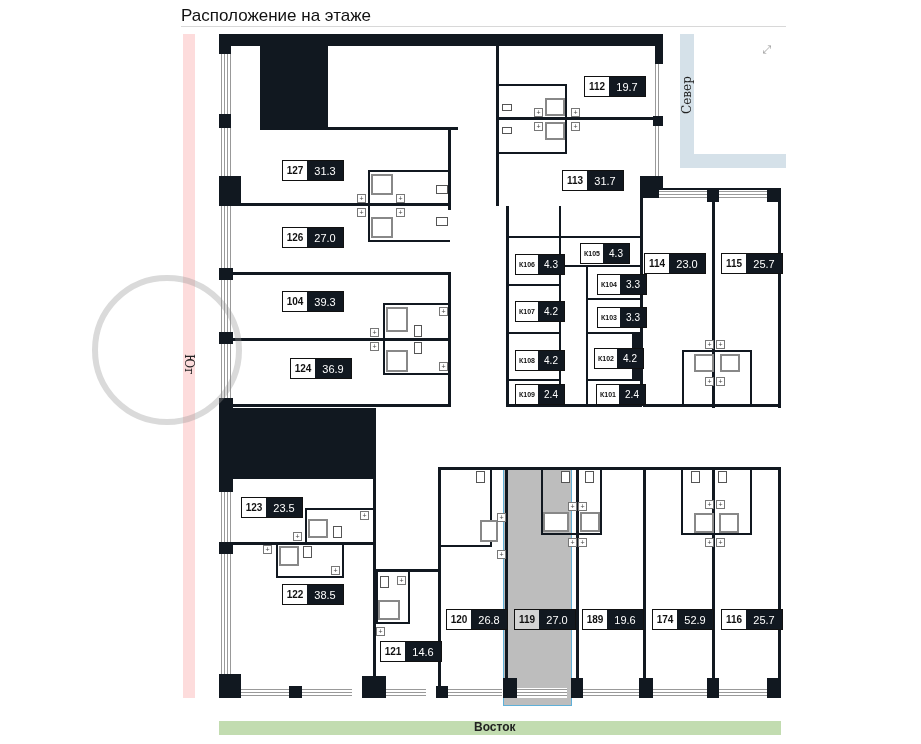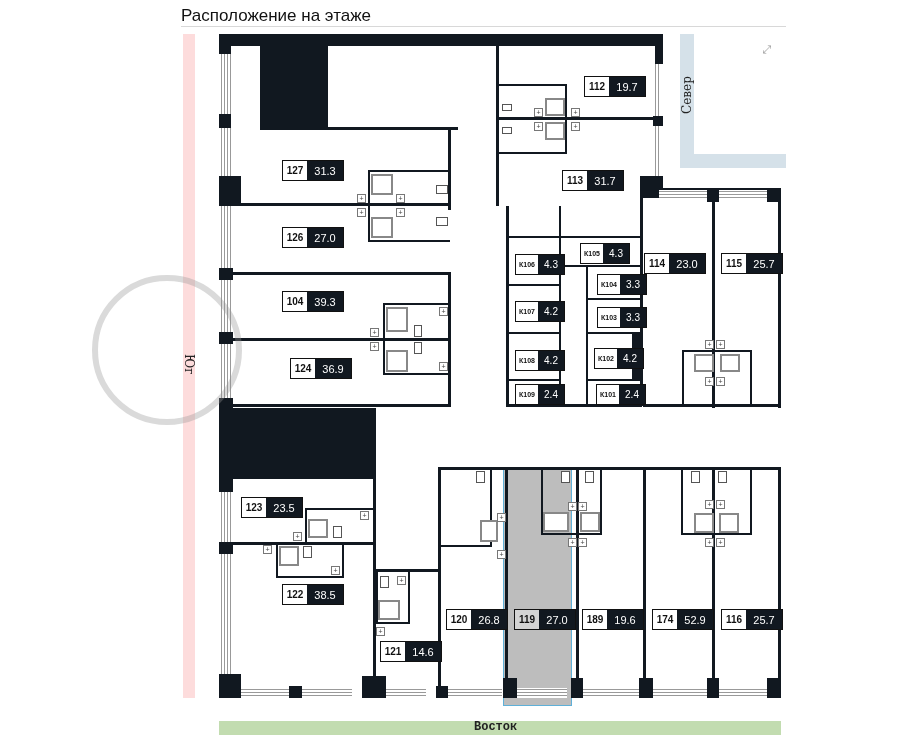--- a/index.html
+++ b/index.html
@@ -6,21 +6,21 @@
   body { width:921px; height:744px; position:relative; overflow:hidden; font-family:"Liberation Sans", sans-serif; }
   .title { position:absolute; left:181px; top:6px; font-size:17px; color:#111; }
   .title-line { position:absolute; left:181px; top:26px; width:605px; height:1px; background:#d8d8d8; }
   .expand { position:absolute; left:760px; top:42px; width:14px; height:14px; color:#999; font-size:11px; line-height:14px; text-align:center; }
   .south-bar { position:absolute; left:183px; top:34px; width:12px; height:664px; background:#fddcdc; }
   .south-label { position:absolute; left:181px; top:355px; width:16px; font-family:"DejaVu Serif", serif; font-size:12px; color:#222; transform:rotate(90deg); transform-origin:center; text-align:center; }
   .north-l { position:absolute; left:680px; top:34px; width:14px; height:134px; background:#d5e1e9; }
   .north-b { position:absolute; left:680px; top:154px; width:106px; height:14px; background:#d5e1e9; }
   .north-label { position:absolute; left:672px; top:92px; width:30px; font-family:"DejaVu Serif", serif; font-size:12px; color:#222; transform:rotate(-90deg); text-align:center; }
   .east-bar { position:absolute; left:219px; top:721px; width:562px; height:14px; background:#c2dcb0; }
-  .east-label { position:absolute; left:474px; top:720px; font-family:Liberation Mono, monospace; font-size:12px; font-weight:bold; color:#222; }
+  .east-label { position:absolute; left:474px; top:720px; font-family:Liberation Sans, sans-serif; font-size:12px; font-weight:bold; color:#222; }
   .plan { position:absolute; left:0; top:0; width:921px; height:744px; }
   .w { position:absolute; background:#111820; }
   .win { position:absolute; background:repeating-linear-gradient(90deg,#fff 0 2px,#999 2px 3px); }
   .winh { position:absolute; background:repeating-linear-gradient(0deg,#fff 0 2px,#999 2px 3px); }
   .lbl { position:absolute; display:flex; height:19px; border:1px solid #111; font-size:10px; font-weight:bold; }
   .lbl .num { background:#fff; color:#111; padding:0 3px; display:flex; align-items:center; justify-content:center; min-width:18px; }
   .lbl .area { background:#111820; color:#fff; font-weight:normal; padding:0 6px; display:flex; align-items:center; justify-content:center; min-width:24px; font-size:11px; }
   .lbl.small .num { font-size:7px; min-width:16px; }
   .lbl.small .area { font-size:10px; min-width:18px; padding:0 4px; }
   .fix { position:absolute; border:1.5px solid #555; background:#fff; box-sizing:border-box; }

